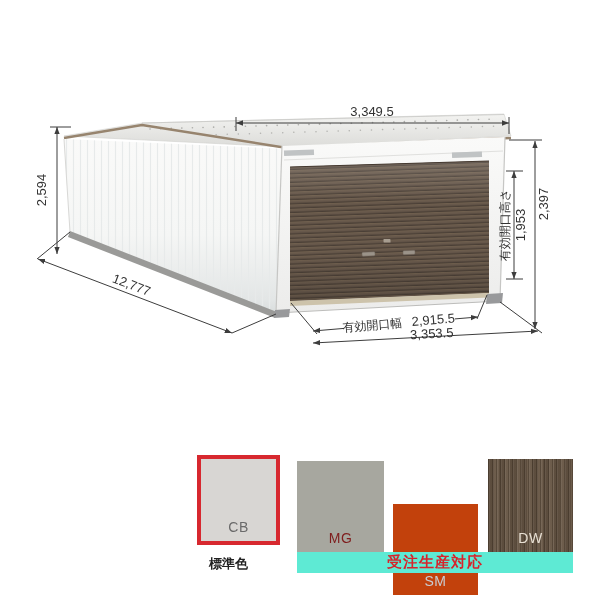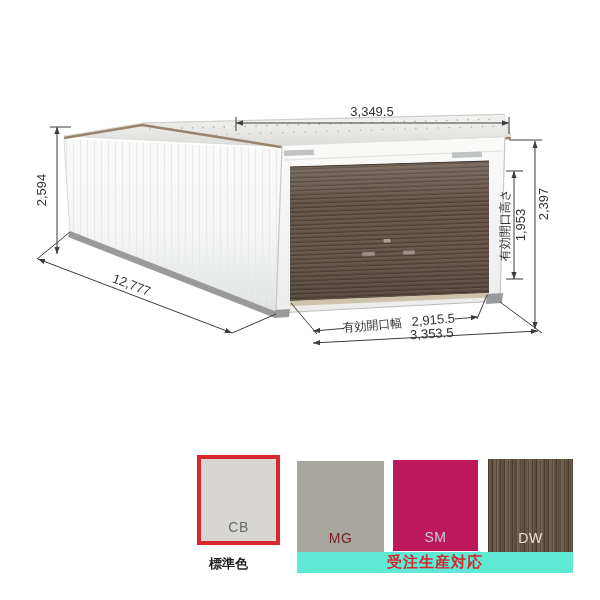--- a/index.html
+++ b/index.html
@@ -148,21 +148,21 @@
       <text class="dim-num" transform="translate(525,225) rotate(-90)" text-anchor="middle">1,953</text>
     </g>
   </svg>
 
   <div class="swatch sw-cb selected" style="background: rgb(216, 214, 211); border-color: rgb(215, 40, 47);">
     <span class="swatch-label" style="color: rgb(106, 106, 106);">CB</span>
   </div>
   <div class="swatch sw-mg" style="background: rgb(167, 167, 159);">
     <span class="swatch-label" style="color: #7f1d1d;">MG</span>
   </div>
-  <div class="swatch sw-sm" style="background: #be185d;">
+  <div class="swatch sw-sm" style="background: #c2410c; margin-top: 44px;">
     <span class="swatch-label" style="color: rgb(201, 205, 211);">SM</span>
   </div>
   <div class="swatch sw-dw wood" style="background: rgb(103, 86, 69);">
     <span class="swatch-label" style="color: rgb(232, 224, 212);">DW</span>
   </div>
 
   <div class="standard-label">標準色</div>
 
   <div class="order-strip" style="background: #5eead4; color: rgb(215, 35, 43);">
     <span>受注生産対応</span>

